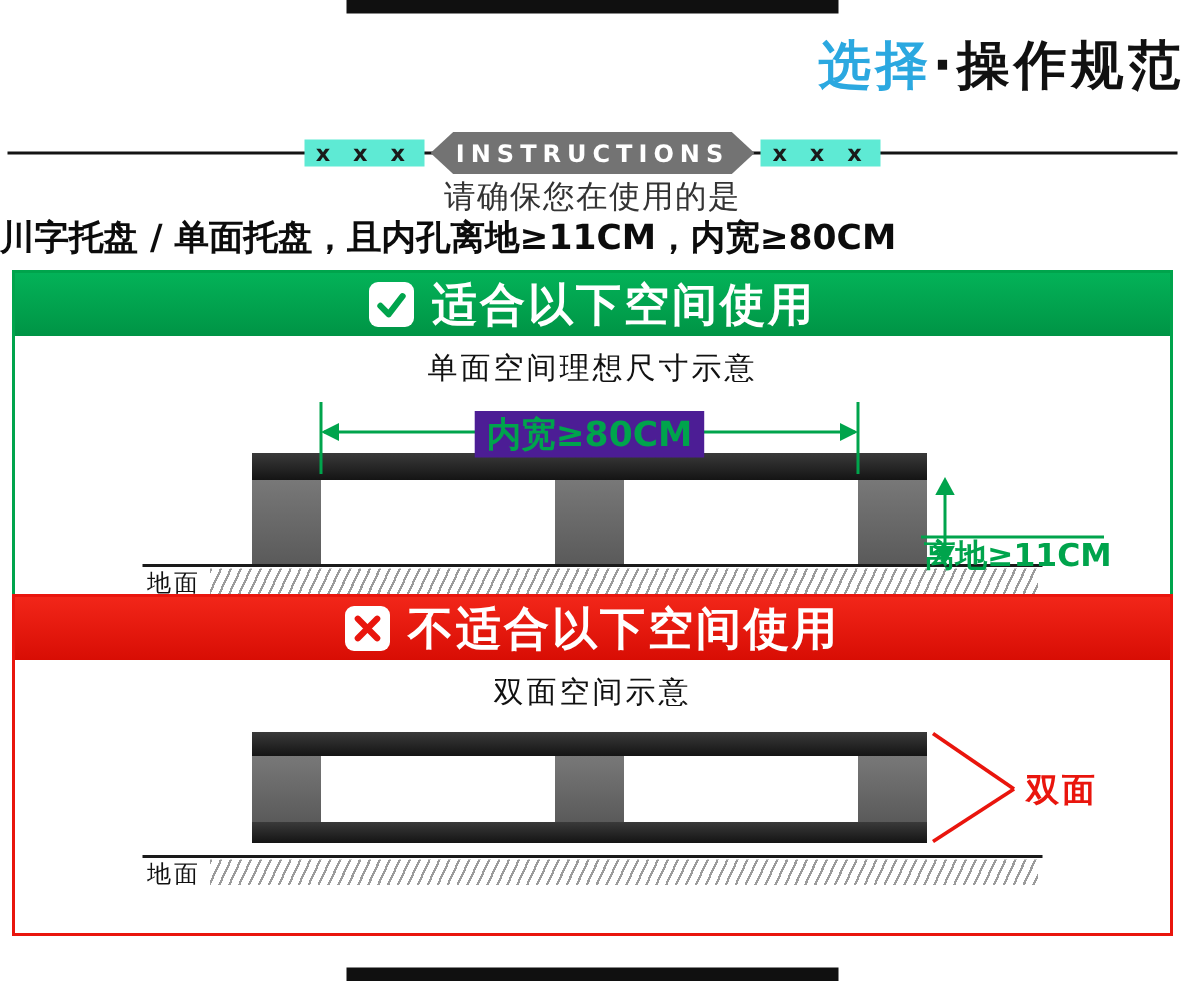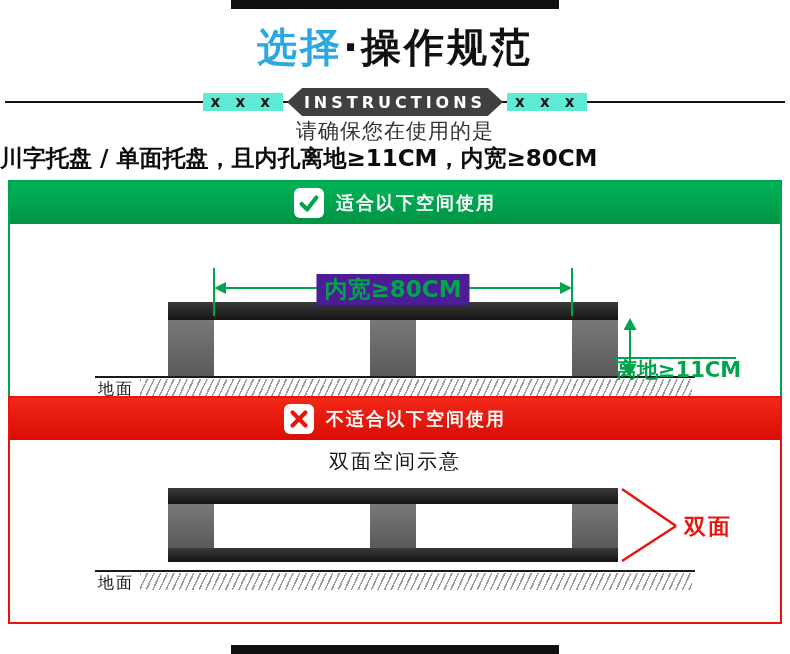--- a/index.html
+++ b/index.html
@@ -5,45 +5,45 @@
   * { margin:0; padding:0; box-sizing:border-box; }
   html,body { background:#ffffff; }
   body { font-family:"DejaVu Sans","Liberation Sans",sans-serif; }
 
   .page { position:relative; width:790px; height:654px; background:#ffffff; overflow:hidden; }
 
   .edge-bar { position:absolute; left:231px; width:328px; height:9px; background:#101010; }
   .edge-bar.top { top:0; }
   .edge-bar.bottom { bottom:0; }
 
-  .title { position:absolute; top:20px; left:0; width:100%; text-align:center;
-           font-size:40px; font-weight:900; letter-spacing:3px; color:#111; }
+  .title { position:absolute; top:20px; left:0; width:100%; text-align:right;
+           font-size:35px; font-weight:900; letter-spacing:3px; color:#111; }
   .title .hl { color:#2ba8e0; }
 
   .ribbon-row { position:absolute; top:88px; left:0; width:100%; height:28px;
                 display:flex; align-items:center; justify-content:center; }
   .ribbon-row .line { position:absolute; left:5px; right:5px; top:13px; height:2px; background:#141414; }
   .marks { position:relative; background:#5eead4; padding:0 8px; font-size:15px; font-weight:bold;
            color:#1a1a1a; letter-spacing:5px; }
-  .ribbon { position:relative; margin:0 4px; width:216px; height:28px; background:#404040; color:#fff;
+  .ribbon { position:relative; margin:0 4px; width:216px; height:28px; background:#737373; color:#fff;
             font-size:16px; font-weight:bold; letter-spacing:4px;
             display:flex; align-items:center; justify-content:center;
             clip-path: polygon(0 50%, 7% 0, 93% 0, 100% 50%, 93% 100%, 7% 100%); }
 
   .intro1 { position:absolute; top:117px; left:0; width:100%; text-align:center;
             font-size:21px; color:#333; letter-spacing:1px; }
   .intro2 { position:absolute; top:143px; left:0; width:100%; text-align:left;
             font-size:23px; font-weight:bold; color:#0c0c0c; }
 
   .panel { position:absolute; left:8px; width:774px; height:228px; border:2px solid; background:#fff; }
   .panel.green { top:180px; border-color:#00a44c; }
   .panel.red   { top:396px; border-color:#e9150d; }
 
   .panel-header { height:42px; display:flex; align-items:center; justify-content:center; gap:12px;
-                  color:#fff; font-size:18px; font-weight:bold; letter-spacing:2px; }
+                  color:#fff; font-size:30px; font-weight:bold; letter-spacing:2px; }
   .panel.green .panel-header { background:linear-gradient(180deg,#03b258,#009445); }
   .panel.red   .panel-header { background:linear-gradient(180deg,#f22619,#d80d04); }
 
   .icon-box { width:30px; height:30px; background:#fff; border-radius:6px; flex:0 0 auto;
               display:flex; align-items:center; justify-content:center; }
 
   .panel-body { position:relative; height:182px; background:#fff; overflow:hidden; }
   .subtitle { position:absolute; top:8px; left:0; width:100%; text-align:center;
               font-size:20px; color:#111; letter-spacing:2px; }
 
@@ -85,20 +85,21 @@
   <div class="panel green">
     <div class="panel-header">
       <span class="icon-box">
         <svg width="24" height="24" viewBox="0 0 26 26">
           <path d="M5 14 L11 20 L21 7" fill="none" stroke="#00a44c" stroke-width="4.5" stroke-linecap="round" stroke-linejoin="round"></path>
         </svg>
       </span>
       <span>适合以下空间使用</span>
     </div>
     <div class="panel-body">
+      <div class="subtitle">单面空间理想尺寸示意</div>
 
       <div class="deck" style="left:158px; top:78px; width:450px; height:18px;"></div>
       <div class="block" style="left:158px; top:96px; width:46px; height:56px;"></div>
       <div class="block" style="left:360px; top:96px; width:46px; height:56px;"></div>
       <div class="block" style="left:562px; top:96px; width:46px; height:56px;"></div>
 
       <div class="gline" style="left:85px; top:152px; width:600px;"></div>
       <div class="hatch" style="left:130px; top:155px; width:552px;"></div>
       <div class="ground-label" style="left:88px; top:155px;">地面</div>
 

